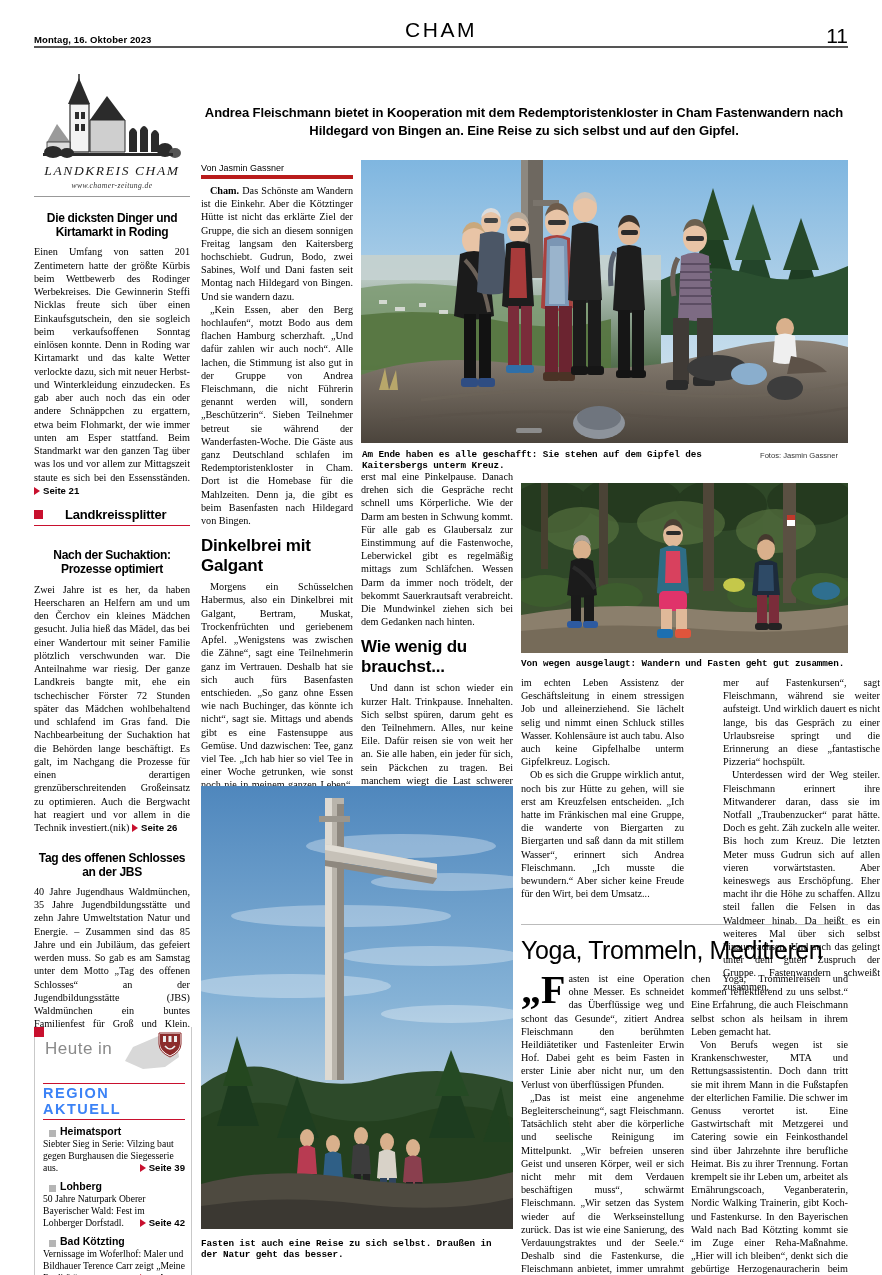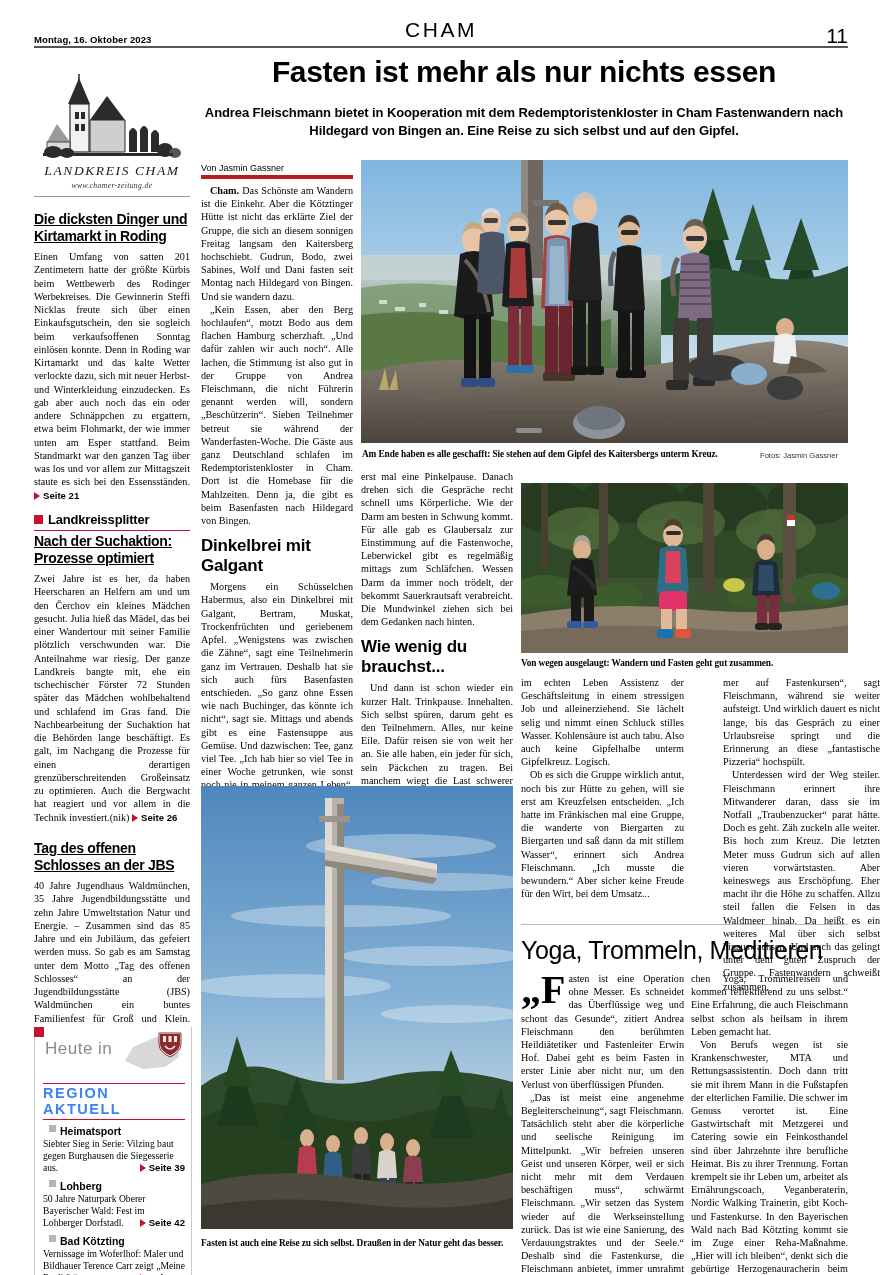--- a/index.html
+++ b/index.html
@@ -59,34 +59,34 @@
     font-size: 13.5px; letter-spacing: 1.6px; margin-top: 3px; color:#1a1a1a;
   }
   .logo-url {
     font-family: "Liberation Serif", serif;
     font-size: 7.6px; letter-spacing: .4px; color:#333; margin-top: 2px;
   }
   .rail hr.thin { border:0; border-top:1px solid #999; margin: 6px 0 0 0; }
 
   .rail-h {
     font-family: "Liberation Sans", sans-serif;
-    font-weight: 700; font-size: 14px; line-height: 1.18;
-    letter-spacing: -0.3px; text-decoration: underline;
+    font-weight: 700; font-size: 12px; line-height: 1.18;
+    text-align: center; letter-spacing: -0.3px;
   }
 
   .body-ser {
     font-family: "Liberation Serif", serif;
     font-size: 10.2px; line-height: 1.30; text-align: justify;
     hyphens: auto; -webkit-hyphens: auto;
     text-justify: inter-word;
   }
   .body-ser::first-line { }
 
   .splitter-bar {
-    display:flex; align-items:center; gap:5px; margin-top: 10px;
+    display:flex; align-items:center; gap:22px; margin-top: 10px;
   }
   .splitter-sq { width: 9px; height: 9px; background: #c8102e; }
   .splitter-label {
     font-family: "Liberation Sans", sans-serif;
     font-weight: 700; font-size: 13px; letter-spacing: -0.2px;
   }
   .splitter-rule { border:0; border-top:1.5px solid #c8102e; margin-top:3px; }
 
   .seite {
     font-family: "Liberation Sans", sans-serif;
@@ -117,21 +117,21 @@
   .heute-map { position:absolute; right: 2px; top: 4px; }
   .heute-sub {
     font-family: "Liberation Sans", sans-serif;
     font-weight: 700; font-size: 14.5px; color:#3b82f6; letter-spacing: 1.5px;
     border-top: 1.2px solid #c8102e; border-bottom: 1.2px solid #c8102e;
     padding: 1px 0 2px 0; margin-bottom: 5px;
   }
   .heute-item { margin-bottom: 6px; }
   .heute-item-head {
     font-family: "Liberation Sans", sans-serif;
-    font-weight: 700; font-size: 10.5px; display:flex; align-items:flex-start; gap:4px;
+    font-weight: 700; font-size: 10.5px; display:flex; align-items:flex-end; gap:4px;
     padding-left: 6px; margin-bottom: 1px;
   }
   .heute-sq { width:7px; height:7px; background:#b5b5b5; display:inline-block; }
   .heute-text {
     font-family: "Liberation Serif", serif;
     font-size: 9.6px; line-height: 1.25;
   }
   .heute-text .seite { float:right; }
 
   
@@ -152,21 +152,21 @@
   .subsec {
     font-family: "Liberation Sans", sans-serif;
     font-weight: 700; font-size: 17px;
     margin: 9px 0 4px 0; letter-spacing: -0.2px;
   }
 
   
   .photo { position:absolute; overflow:hidden; }
   .cap {
     position:absolute;
-    font-family: Liberation Serif, serif;
+    font-family: Liberation Mono, monospace;
     font-weight: 700; font-size: 9.3px; letter-spacing:-0.1px;
   }
   .credit {
     position:absolute;
     font-family: "Liberation Sans", sans-serif;
     font-weight: 400; font-size: 7.6px; color:#333;
   }
 
   
   .yoga-title {
@@ -186,21 +186,20 @@
 
 <div class="page">
 
   <div class="masthead">
     <div class="date">Montag, 16. Oktober 2023</div>
     <div class="section">CHAM</div>
     <div class="pageno">11</div>
   </div>
   <div class="rule-top"></div>
 
-  <div class="headline">Fasten ist mehr als nur nichts essen</div>
   <div class="subhead">Andrea Fleischmann bietet in Kooperation mit dem Redemptoristenkloster in Cham Fastenwandern nach Hildegard von Bingen an. Eine Reise zu sich selbst und auf den Gipfel.</div>
 
   <div class="rail">
 
     <div class="logo-wrap">
       <svg class="logo-svg" width="150" height="86" viewBox="0 0 150 86">
 
         <polygon points="42,4 31,30 53,30" fill="#2b2b2b"></polygon>
         <rect x="33" y="30" width="19" height="48" fill="#f2f2f2" stroke="#2b2b2b" stroke-width="1.2"></rect>
         <rect x="38" y="38" width="4" height="7" fill="#2b2b2b"></rect>
@@ -236,21 +235,21 @@
     </div>
 
     <div>
       <div class="splitter-bar">
         <span class="splitter-sq"></span>
         <span class="splitter-label">Landkreissplitter</span>
       </div>
       <hr class="splitter-rule">
     </div>
 
-    <div style="margin-top:2px;">
+    <div style="margin-top:22px;">
       <div class="rail-h">Nach der Suchaktion: Prozesse optimiert</div>
       <div class="body-ser" style="margin-top:6px;"><span>Zwei Jahre ist es her, da haben Heerscharen an Helfern am und um den Čerchov ein kleines Mädchen gesucht. Julia hieß das Mädel, das bei einer Wandertour mit seiner Familie plötzlich verschwunden war. Die Anteilnahme war riesig. Der ganze Landkreis bangte mit, ehe ein tschechischer Förster 72 Stunden später das Mädchen wohlbehaltend und schlafend im Gras fand. Die Nachbearbeitung der Suchaktion hat die Behörden lange beschäftigt. Es galt, im Nachgang die Prozesse für einen derartigen grenzüberschreitenden Großeinsatz zu optimieren. Auch die Bergwacht hat reagiert und vor allem in die Technik investiert.(nik)</span> <span class="seite"><span class="tri"></span><span>Seite 26</span></span></div>
     </div>
 
     <div style="margin-top:16px;">
       <div class="rail-h">Tag des offenen Schlosses an der JBS</div>
       <div class="body-ser" style="margin-top:6px;"><span>40 Jahre Jugendhaus Waldmünchen, 35 Jahre Jugendbildungsstätte und zehn Jahre Umweltstation Natur und Energie. – Zusammen sind das 85 Jahre und ein Jubiläum, das gefeiert werden muss. So gab es am Samstag unter dem Motto „Tag des offenen Schlosses“ an der Jugendbildungsstätte (JBS) Waldmünchen ein buntes Familienfest für Groß und Klein. Mitmachen und Ausprobieren war an diesem Begegnungstag ausdrücklich erwünscht und die Besucher machten davon regen Gebrauch. Es gab zudem Führungen durch das Haus und Einblicke in die Bildungsangebote. Für Musik und das leibliche Wohl war ebenfalls gesorgt.</span> <span class="seite"><span class="tri"></span><span>Seite 27</span></span></div>
     </div>
   </div>
 

